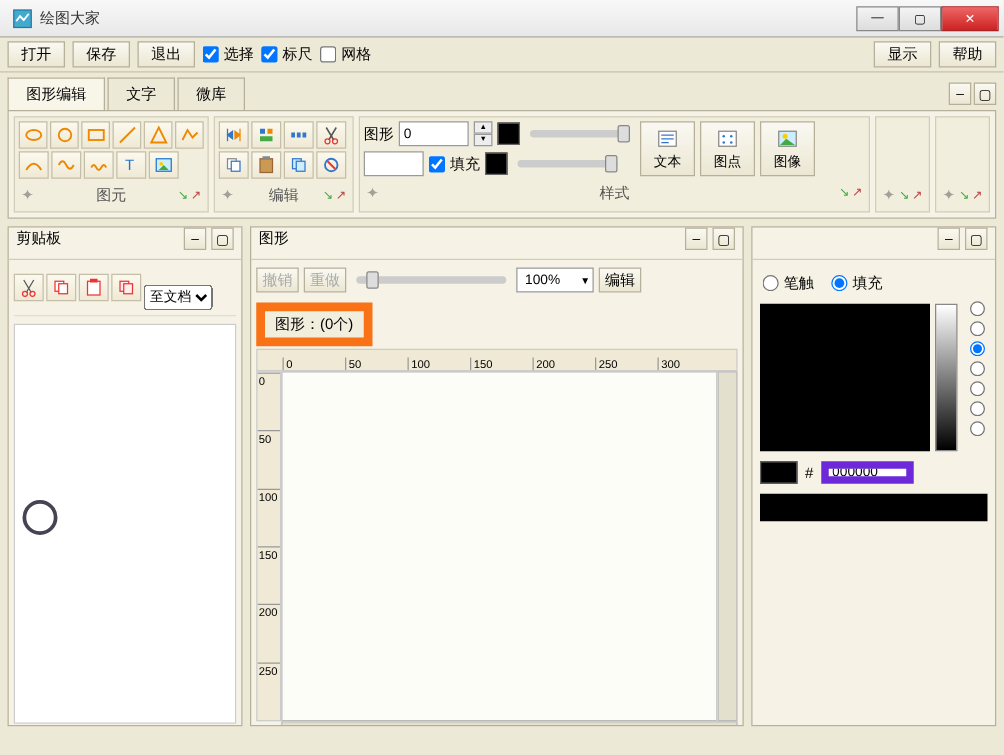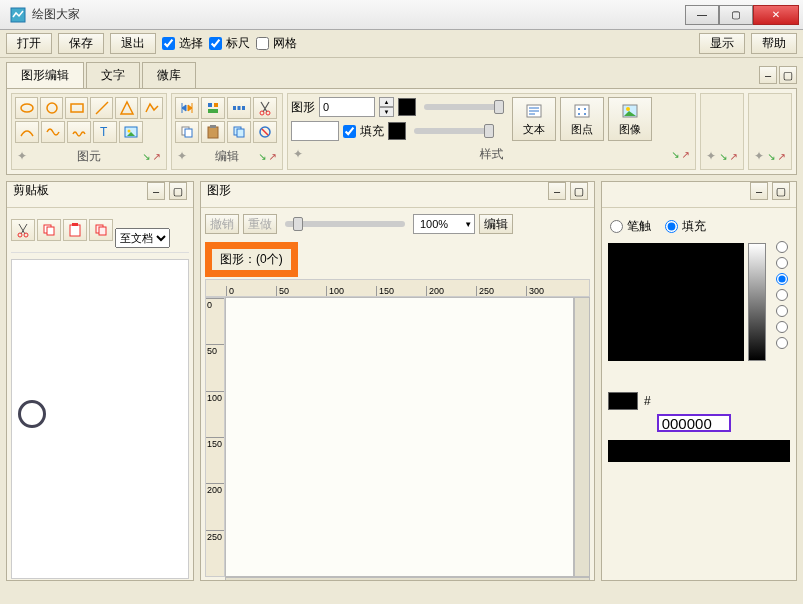--- a/index.html
+++ b/index.html
@@ -85,21 +85,21 @@
 .colorpnl .tabs { display: flex; gap: 2px; }
 .colorpnl .tabs .tab { padding: 3px 10px; }
 .radiorow { display: flex; gap: 14px; padding: 6px 4px; font-size: 12px; align-items: center; }
 .radiorow label { display: flex; align-items: center; gap: 4px; }
 .paletteblk { background: #000; height: 118px; margin: 2px; position: relative; }
 .gradbar { position: absolute; right: -22px; top: 0; width: 18px; height: 118px; background: linear-gradient(#fff,#000); border: 1px solid #888; }
 .radiocol { position: absolute; right: -44px; top: -2px; display: flex; flex-direction: column; gap: 4px; }
 .radiocol input { width: 12px; height: 12px; }
 .hexrow { display: flex; align-items: center; gap: 6px; padding: 6px 2px; font-size: 12px; }
 .hexrow .sw { width: 30px; height: 18px; background: #000; border: 1px solid #666; }
-.hexrow input { width: 74px; height: 18px; font-size: 15px; border: 2px solid #6d28d9; padding: 0 3px; margin-top: 45px; }
+.hexrow input { width: 74px; height: 18px; font-size: 11px; border: 6px solid #6d28d9; padding: 0 3px; }
 .blackbar { height: 22px; background: #000; margin: 2px; }
 
 select.seltiny { height: 20px; font-size: 11px; margin-top: 16px; }
 </style>
 </head>
 <body>
 
 <div class="titlebar">
   <span class="icon">
     <svg viewBox="0 0 16 16">

